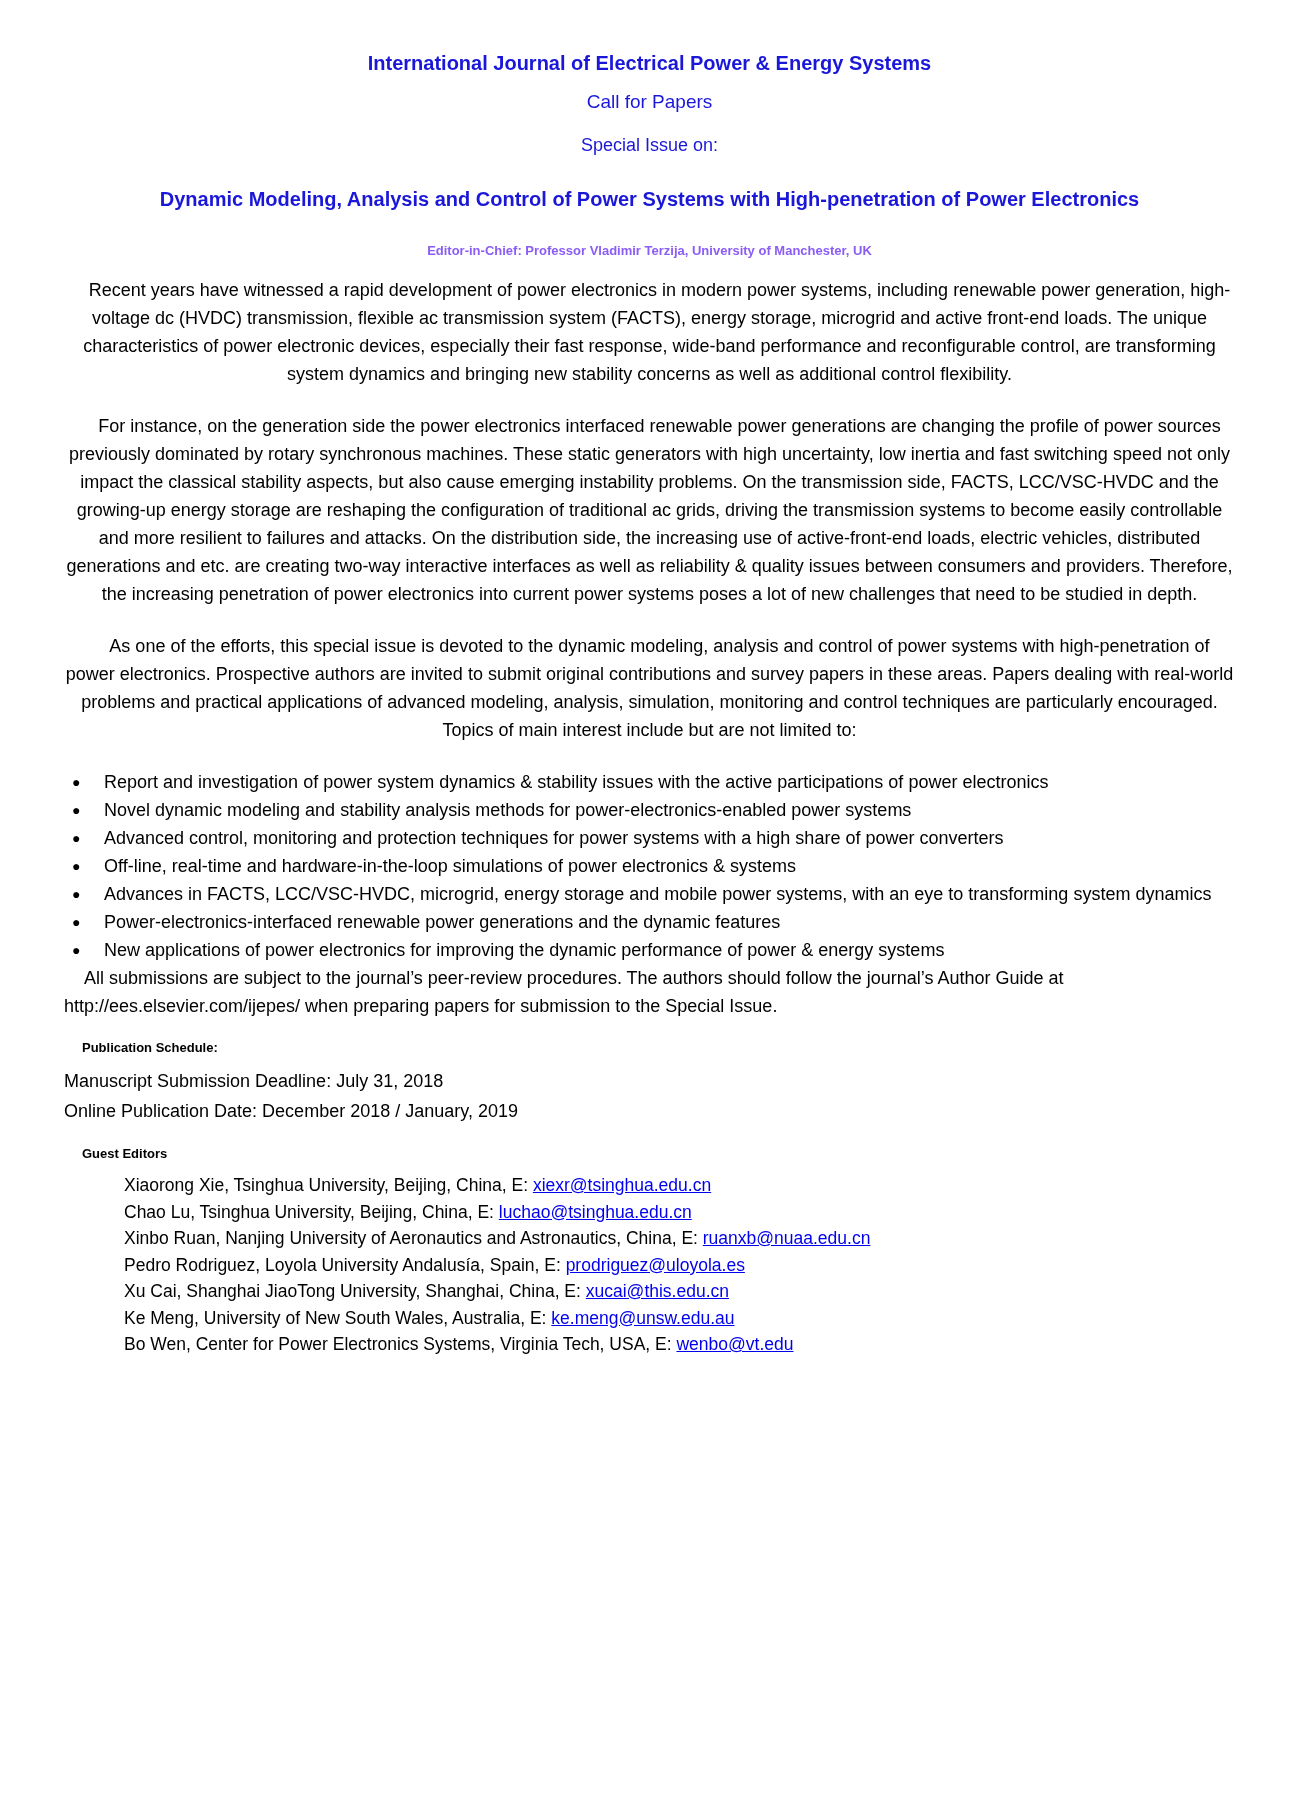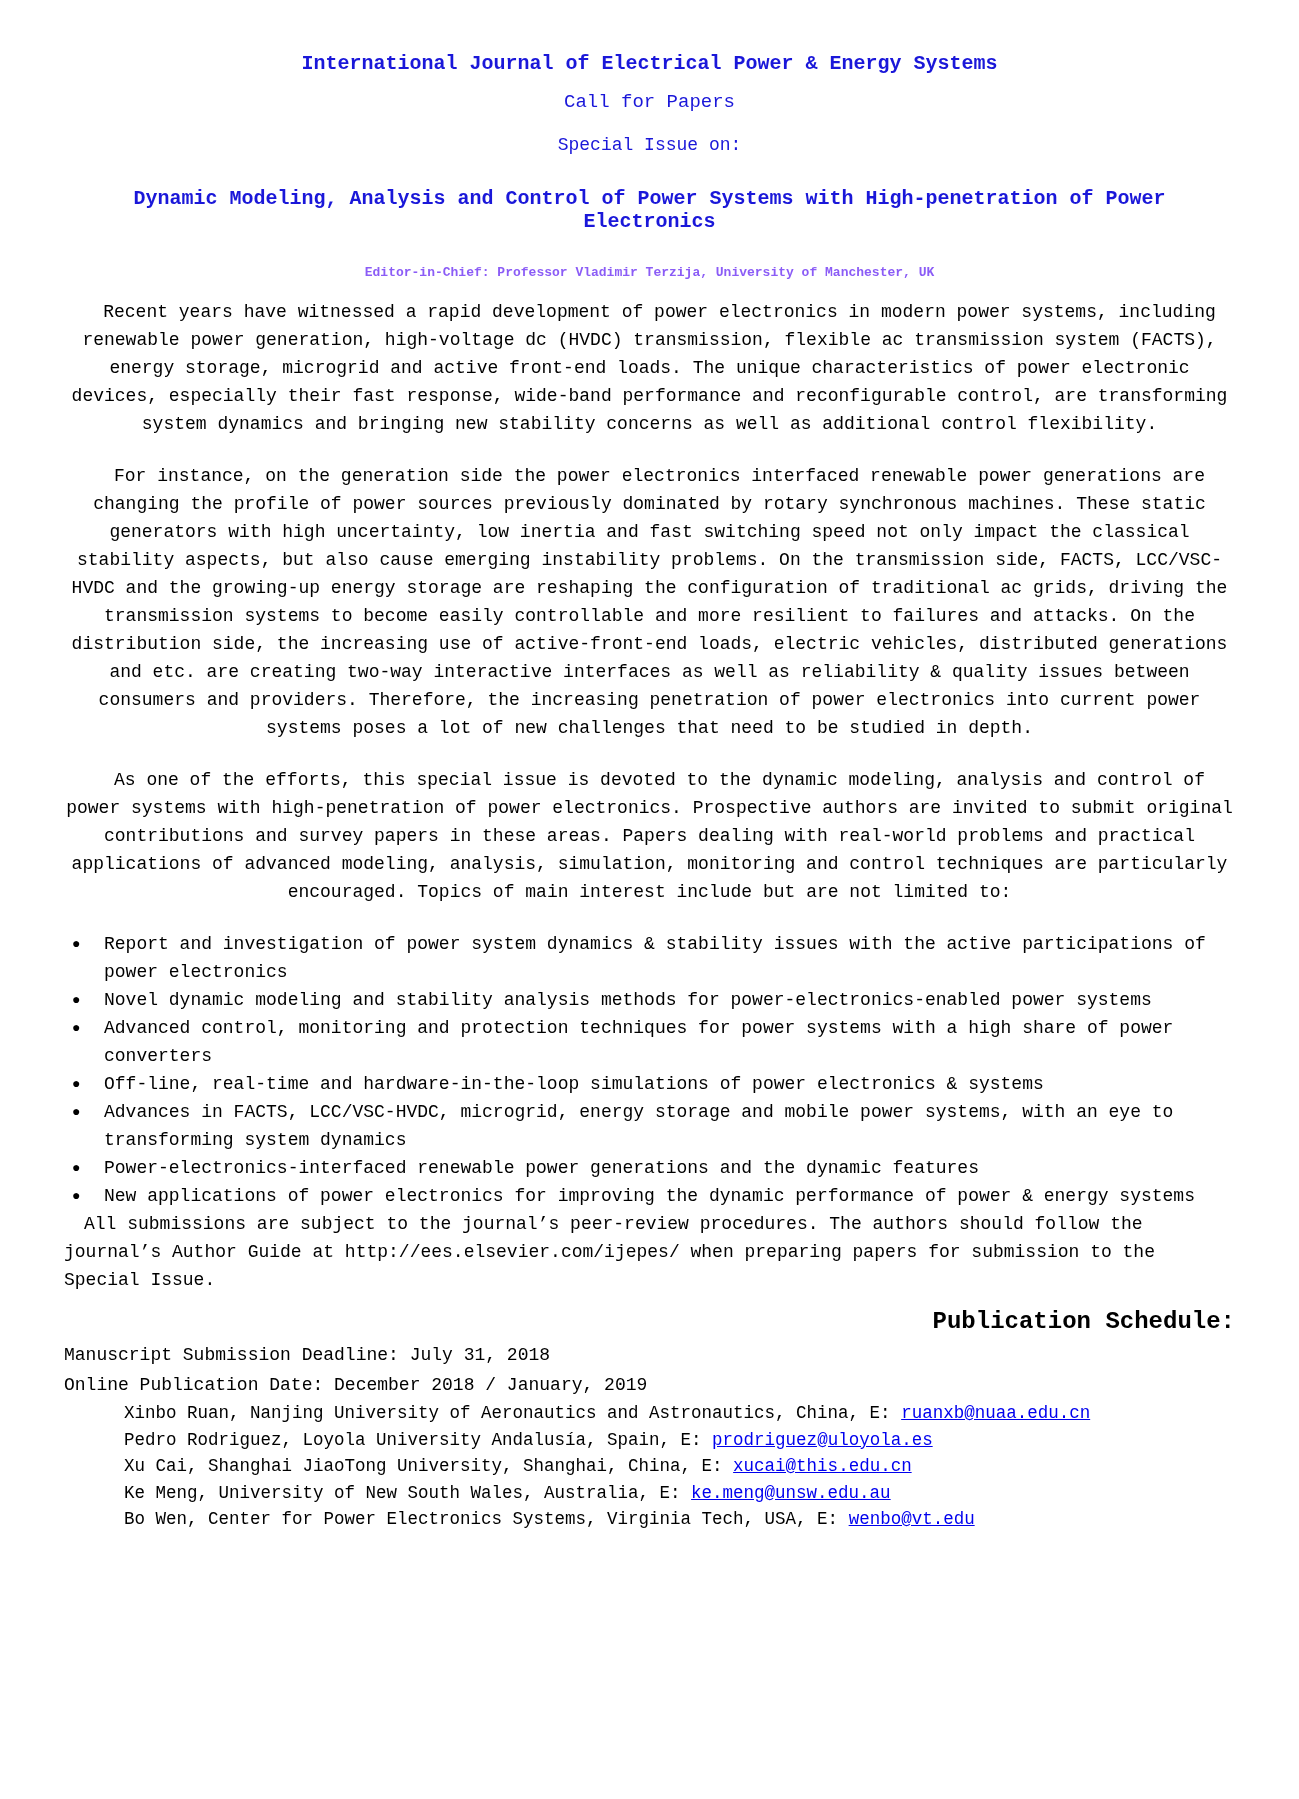--- a/index.html
+++ b/index.html
@@ -7,21 +7,21 @@
     padding: 0;
     background: #ffffff;
   }
   .page {
     width: 1299px;
     height: 1799px;
     margin: 0 auto;
     background: #ffffff;
     box-sizing: border-box;
     padding: 52px 64px 0 64px;
-    font-family: Liberation Mono, monospace;
+    font-family: Liberation Sans, sans-serif;
     font-size: 18px;
     color: var(--text_black, #000000);
     overflow: hidden;
   }
   
   .doc-header { text-align: center; }
   .journal-title {
     font-size: 20px;
     font-weight: bold;
     color: var(--heading_blue, #1a17d9);
@@ -73,25 +73,24 @@
     font-size: 14px;
   }
   .topic-text { flex: 1; }
   .submissions {
     margin: 0 0 14px 0;
     line-height: 28px;
     text-indent: 20px;
   }
   
   .section-heading {
-    font-size: 24px;
+    font-size: 13px;
     font-weight: bold;
     margin: 14px 0 4px 18px;
     line-height: 28px;
-    text-align: right;
   }
   .schedule-line {
     line-height: 30px;
   }
   .editor-row {
     padding-left: 60px;
     line-height: 26.5px;
     font-size: 17.5px;
   }
   .email-link {
@@ -149,20 +148,29 @@
   </ul>
 
   <p class="submissions">All submissions are subject to the journal’s peer-review procedures. The authors should follow the journal’s Author Guide at http://ees.elsevier.com/ijepes/ when preparing papers for submission to the Special Issue.</p>
 
   <div>
     <div class="section-heading">Publication Schedule:</div>
     <div class="schedule-line">Manuscript Submission Deadline: July 31, 2018</div>
     <div class="schedule-line">Online Publication Date: December 2018 / January, 2019</div>
   </div>
 
+  <div>
+    <div class="section-heading">Guest Editors</div>
+    <div class="editor-row">
+      <span>Xiaorong Xie, Tsinghua University, Beijing, China, E: </span><a class="email-link">xiexr@tsinghua.edu.cn</a>
+    </div>
+    <div class="editor-row">
+      <span>Chao Lu, Tsinghua University, Beijing, China, E: </span><a class="email-link">luchao@tsinghua.edu.cn</a>
+    </div>
+  </div>
 
   <div>
     <div class="editor-row">
       <span>Xinbo Ruan, Nanjing University of Aeronautics and Astronautics, China, E: </span><a class="email-link">ruanxb@nuaa.edu.cn</a>
     </div>
     <div class="editor-row">
       <span>Pedro Rodriguez, Loyola University Andalusía, Spain, E: </span><a class="email-link">prodriguez@uloyola.es</a>
     </div>
     <div class="editor-row">
       <span>Xu Cai, Shanghai JiaoTong University, Shanghai, China, E: </span><a class="email-link">xucai@this.edu.cn</a>

